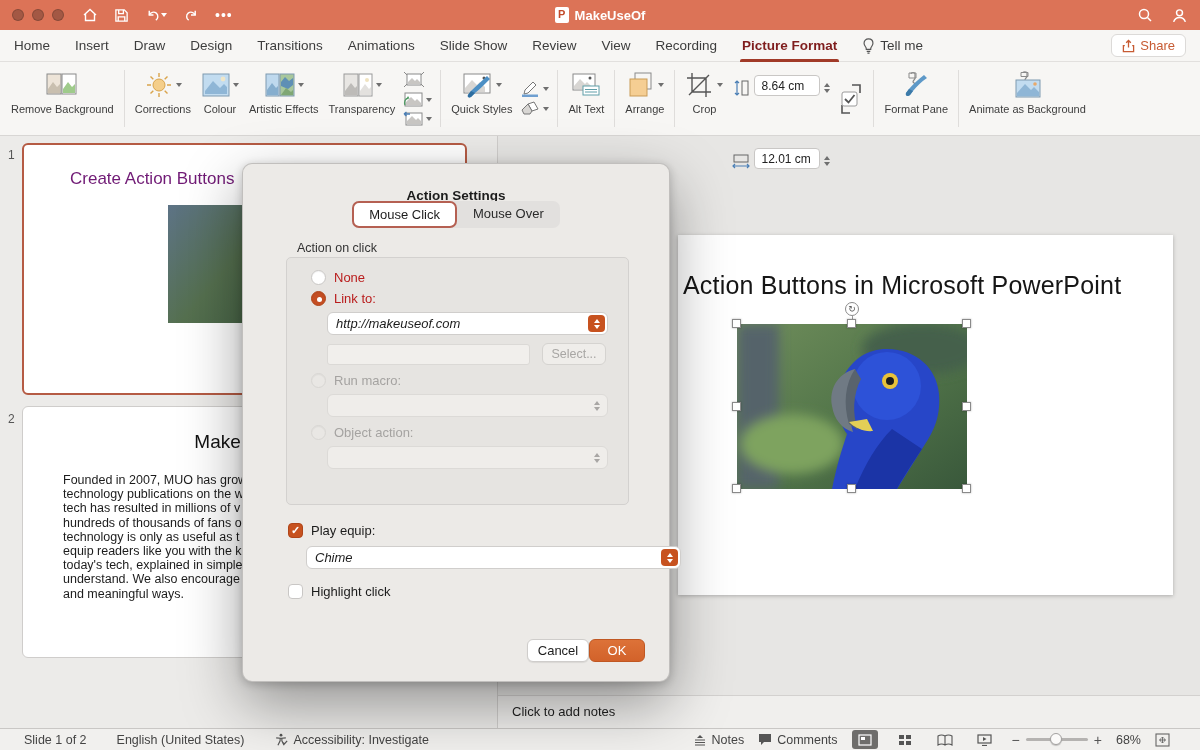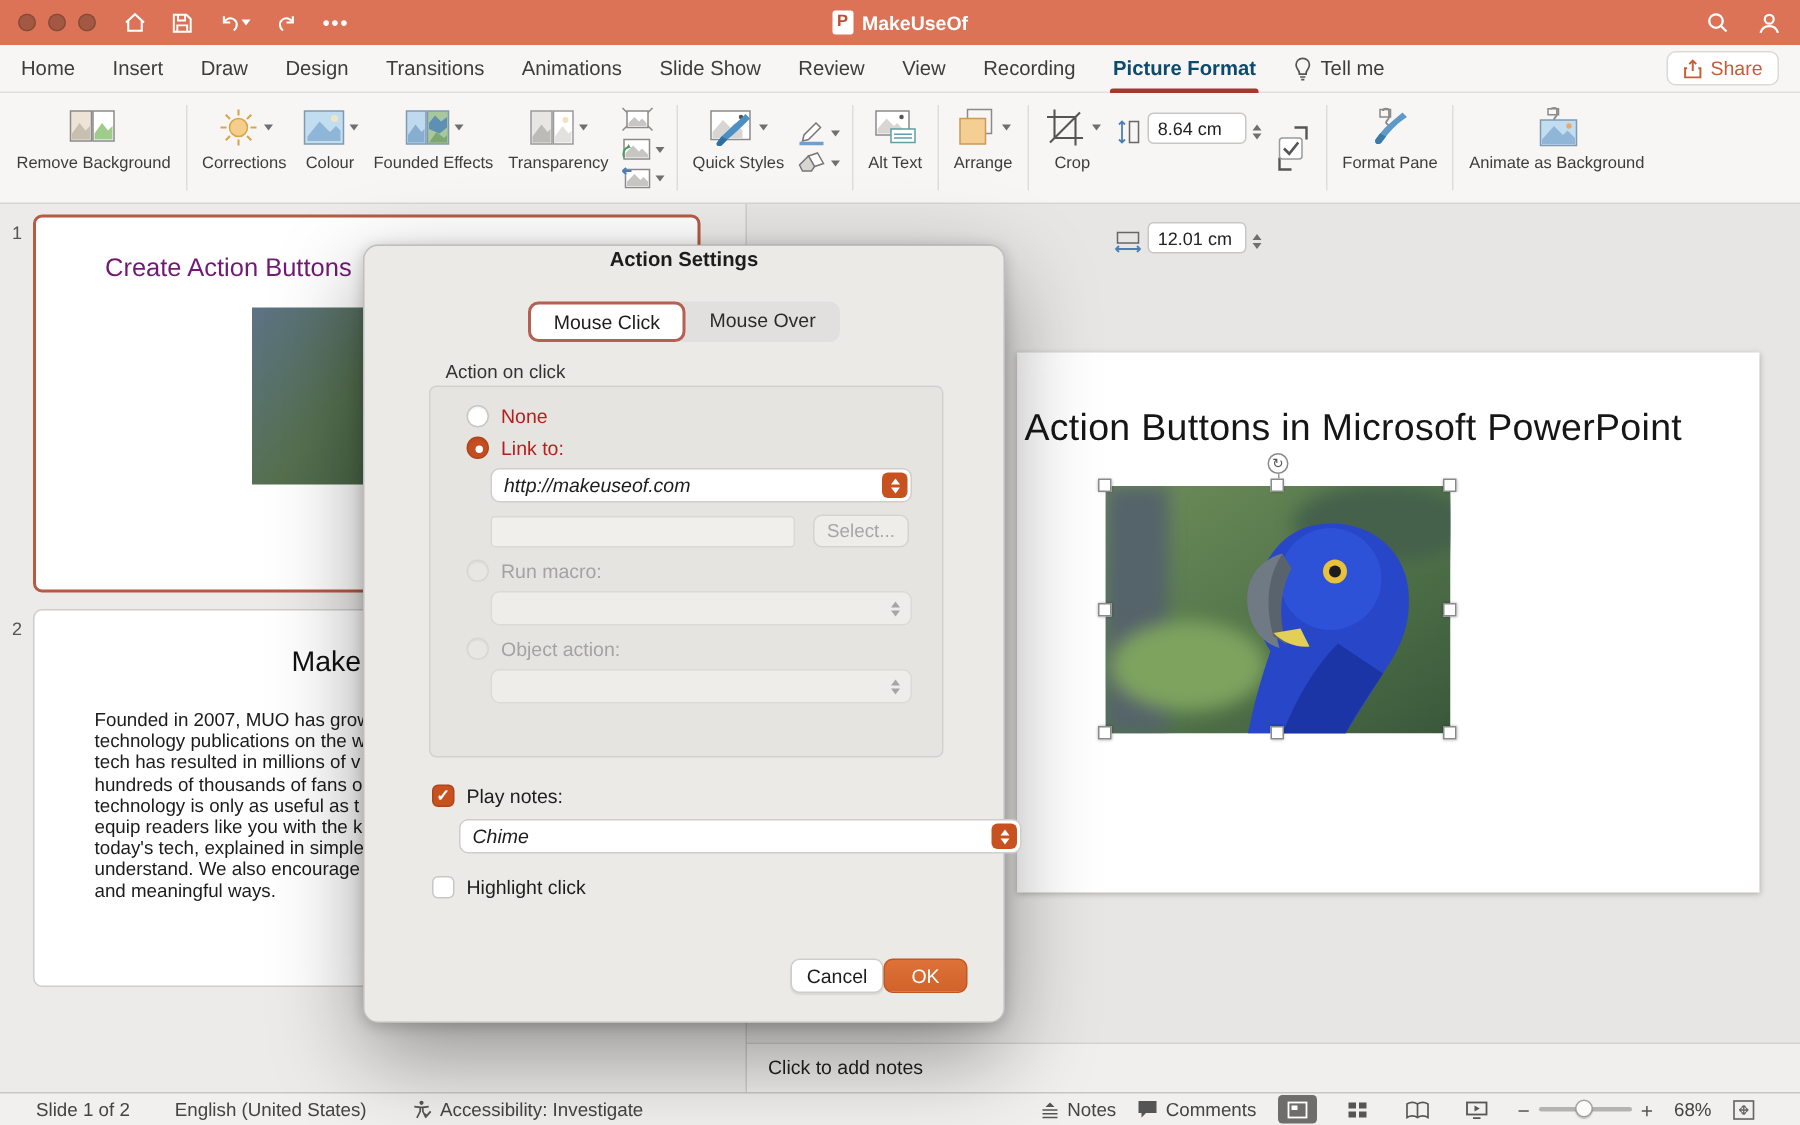--- a/index.html
+++ b/index.html
@@ -19,21 +19,21 @@
   .appicon { width:14px; height:16px; background:#fff; border-radius:2px; position:relative; }
   .appicon::after { content:"P"; position:absolute; left:0; right:0; top:1px; text-align:center;
                     font-size:11px; font-weight:bold; color:#C24B2C; }
   .tb-right { margin-left:auto; display:flex; align-items:center; gap:18px; }
   .chev-s { width:0; height:0; border:3px solid transparent; border-top:4px solid #fff; margin-top:3px; }
 
   
   .tabrow { position:absolute; left:0; top:30px; width:1200px; height:32px; background:#F7F6F4;
             display:flex; align-items:center; gap:25px; padding:0 14px; border-bottom:1px solid #E2E0DE; }
   .tab { font-size:13.5px; color:#3d3d3d; position:relative; height:32px; display:flex; align-items:center; }
-  .tab.active { color:#0c4a6e; font-weight:bold; }
+  .tab.active { color:#7f1d1d; font-weight:bold; }
   .tab.active::after { content:""; position:absolute; left:-2px; right:-2px; bottom:0; height:3px;
                        background:#A13A28; border-radius:2px 2px 0 0; }
   .tellme { display:flex; align-items:center; gap:5px; font-size:13.5px; color:#3d3d3d; }
   .share-btn { margin-left:auto; display:flex; align-items:center; gap:5px; background:#fff;
                border:1px solid #DCDAD8; border-radius:6px; padding:3px 10px; font-size:13px; color:#C75B33; }
 
   
   .ribbon { position:absolute; left:0; top:62px; width:1200px; height:74px; background:#F7F6F4;
             border-bottom:1px solid #D8D6D4; display:flex; align-items:stretch; padding:3px 6px; }
   .rsep { width:1px; background:#DFDDDB; margin:5px 5px; }
@@ -78,21 +78,21 @@
                 border-radius:50%; background:#fff; font-size:9px; color:#555; display:flex; align-items:center; justify-content:center; }
   .rot-stem { position:absolute; left:50%; top:-8px; width:1px; height:8px; background:#9a9a9a; }
 
   .notes-pane { position:absolute; left:498px; top:559px; width:702px; height:33px; background:#F0EFED;
                 border-top:1px solid #D3D1CF; }
   .notes-pane .ph { padding:8px 0 0 14px; font-size:13px; color:#1f1f1f; }
 
   
   .dlg { position:absolute; left:242px; top:163px; width:428px; height:519px; background:#ECEAE7;
          border:1px solid rgba(0,0,0,.18); border-radius:10px; box-shadow:0 22px 60px rgba(0,0,0,.38), 0 2px 10px rgba(0,0,0,.2); z-index:50; }
-  .dlg-title { text-align:center; padding-top:1px; font-size:13.5px; font-weight:bold; color:#1c1c1c; }
+  .dlg-title { text-align:center; padding-top:24px; font-size:13.5px; font-weight:bold; color:#1c1c1c; }
   .segwrap { position:absolute; left:0; right:0; top:37px; display:flex; justify-content:center; }
   .seg { display:flex; background:#E2E0DE; border-radius:7px; }
   .seg .on { background:#fff; border:2px solid #B56052; border-radius:7px; padding:4px 15px; font-size:13px; color:#1c1c1c; }
   .seg .off { padding:5px 16px; font-size:13px; color:#2b2b2b; }
   .dlg-label { position:absolute; left:54px; top:77px; font-size:12.5px; color:#333; }
   .group { position:absolute; left:43px; top:93px; width:343px; height:248px; background:#E6E4E1;
            border:1px solid #D3D1CF; border-radius:5px; padding:12px 0 0 24px; }
   .optrow { display:flex; align-items:center; gap:8px; margin-bottom:6px; font-size:13px; color:#b91c1c; }
   .optrow.dis { color:#A5A3A1; }
   .radio { width:15px; height:15px; border-radius:50%; background:#fff; border:1px solid #C9C7C5;
@@ -268,21 +268,21 @@
     <div class="iconrow">
       <svg width="32" height="26" viewBox="0 0 32 26">
         <rect x="2" y="2" width="13" height="22" fill="#BFD9EE" stroke="#7F9AB0"></rect>
         <path d="M3 18 L8 11 L12 16 L14 14 V23 H3 Z" fill="#86AECE"></path>
         <rect x="16" y="2" width="14" height="22" fill="#A8C79C" stroke="#7F9AB0"></rect>
         <path d="M17 10 L21 5 L25 9 L29 6 V13 L24 17 L17 14 Z" fill="#5E8FB5"></path>
         <path d="M17 23 L22 16 L27 20 L29 18 V23 Z" fill="#7FA774"></path>
       </svg>
       <i class="chev"></i>
     </div>
-    <span>Founded Effects</span>
+    <span>Artistic Effects</span>
   </div>
 
   <div class="rbtn">
     <div class="iconrow">
       <svg width="32" height="26" viewBox="0 0 32 26">
         <rect x="2" y="2" width="14" height="22" fill="#E8E6E3" stroke="#9a9a9a"></rect>
         <path d="M3 19 L9 11 L13 16 L15 14 V23 H3 Z" fill="#BDBBB8"></path>
         <rect x="17" y="2" width="13" height="22" fill="#fff" stroke="#9a9a9a"></rect>
         <path d="M18 19 L23 12 L27 17 L29 15 V23 H18 Z" fill="#E3E1DE"></path>
         <circle cx="25" cy="8" r="2" fill="#F0E3C0"></circle>
@@ -582,21 +582,21 @@
       <span></span>
       <span class="cstep">
           <i class="up"></i>
           <i class="dn"></i>
         </span>
     </div>
   </div>
 
   <div class="chkrow" style="left:45px;top:359px;">
     <span class="chk on">✓</span>
-    <span>Play notes:</span>
+    <span>Play equip:</span>
   </div>
 
   <div class="soundcombo">
     <div class="combo">
       <span>Chime</span>
       <span class="cstep">
           <i class="up"></i>
           <i class="dn"></i>
         </span>
     </div>

